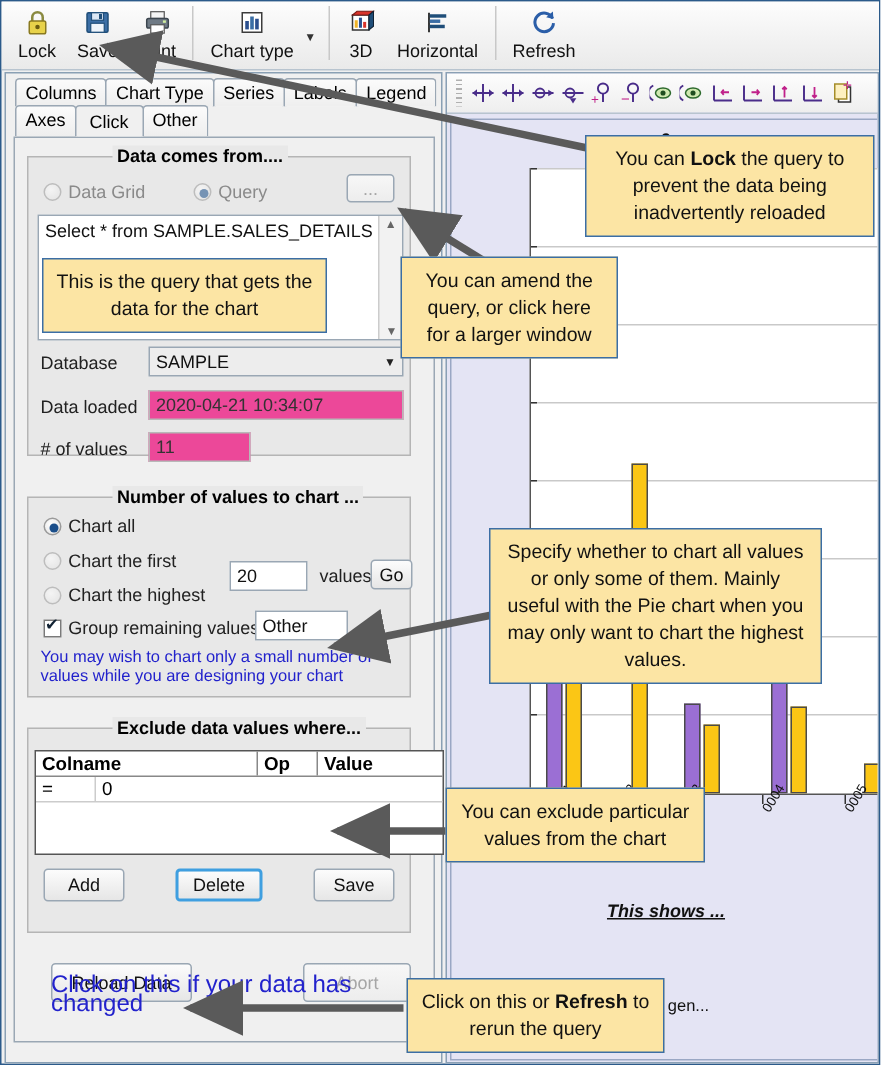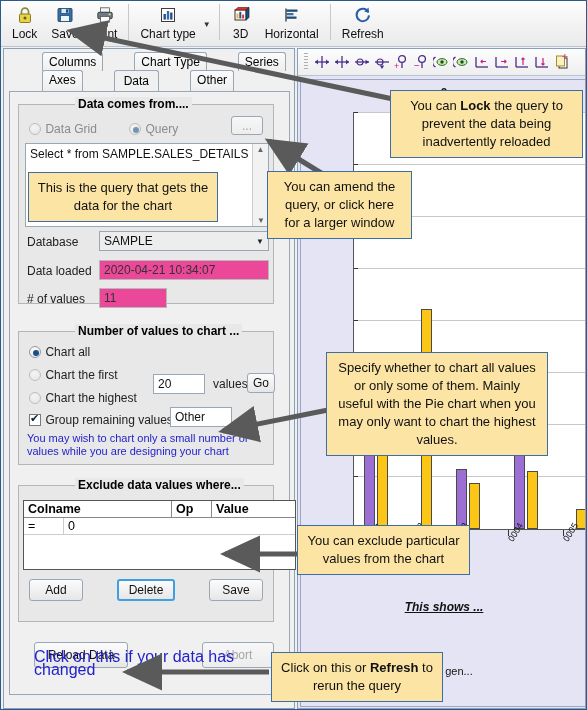--- a/index.html
+++ b/index.html
@@ -55,21 +55,20 @@
   #tabstrip-row2 { margin-top: -1px; }
   .tab {
     font-size: 12px; color: #000;
     background: linear-gradient(to bottom,#fbfbfb,#eeeeee);
     border: 1px solid #9aa7b4;
     border-bottom: none;
     padding: 2px 6px 2px 6px;
     margin-right: -1px;
     border-radius: 3px 3px 0 0;
     white-space: nowrap;
-    margin-left: 32px;
   }
   .tab.sel {
     background: #f0f0f0;
     font-weight: normal;
     position: relative; z-index: 3;
     padding: 3px 9px 3px 9px;
   }
   #tabbody {
     margin: 0 4px 4px 5px;
     height: 604px;
@@ -315,21 +314,21 @@
 
     <div id="tabstrip-row1">
       <div class="tab">Columns</div>
       <div class="tab">Chart Type</div>
       <div class="tab">Series</div>
       <div class="tab">Labels</div>
       <div class="tab">Legend</div>
     </div>
     <div id="tabstrip-row2">
       <div class="tab">Axes</div>
-      <div class="tab sel">Data</div>
+      <div class="tab sel">Click</div>
       <div class="tab">Other</div>
     </div>
 
     <div id="tabbody">
 
       <div class="group" style="left:8px; top:12px; width:256px; height:200px;">
         <div class="glabel">Data comes from....</div>
 
         <div style="position:absolute; left:10px; top:14px;">
           <span class="radio dim"></span>

